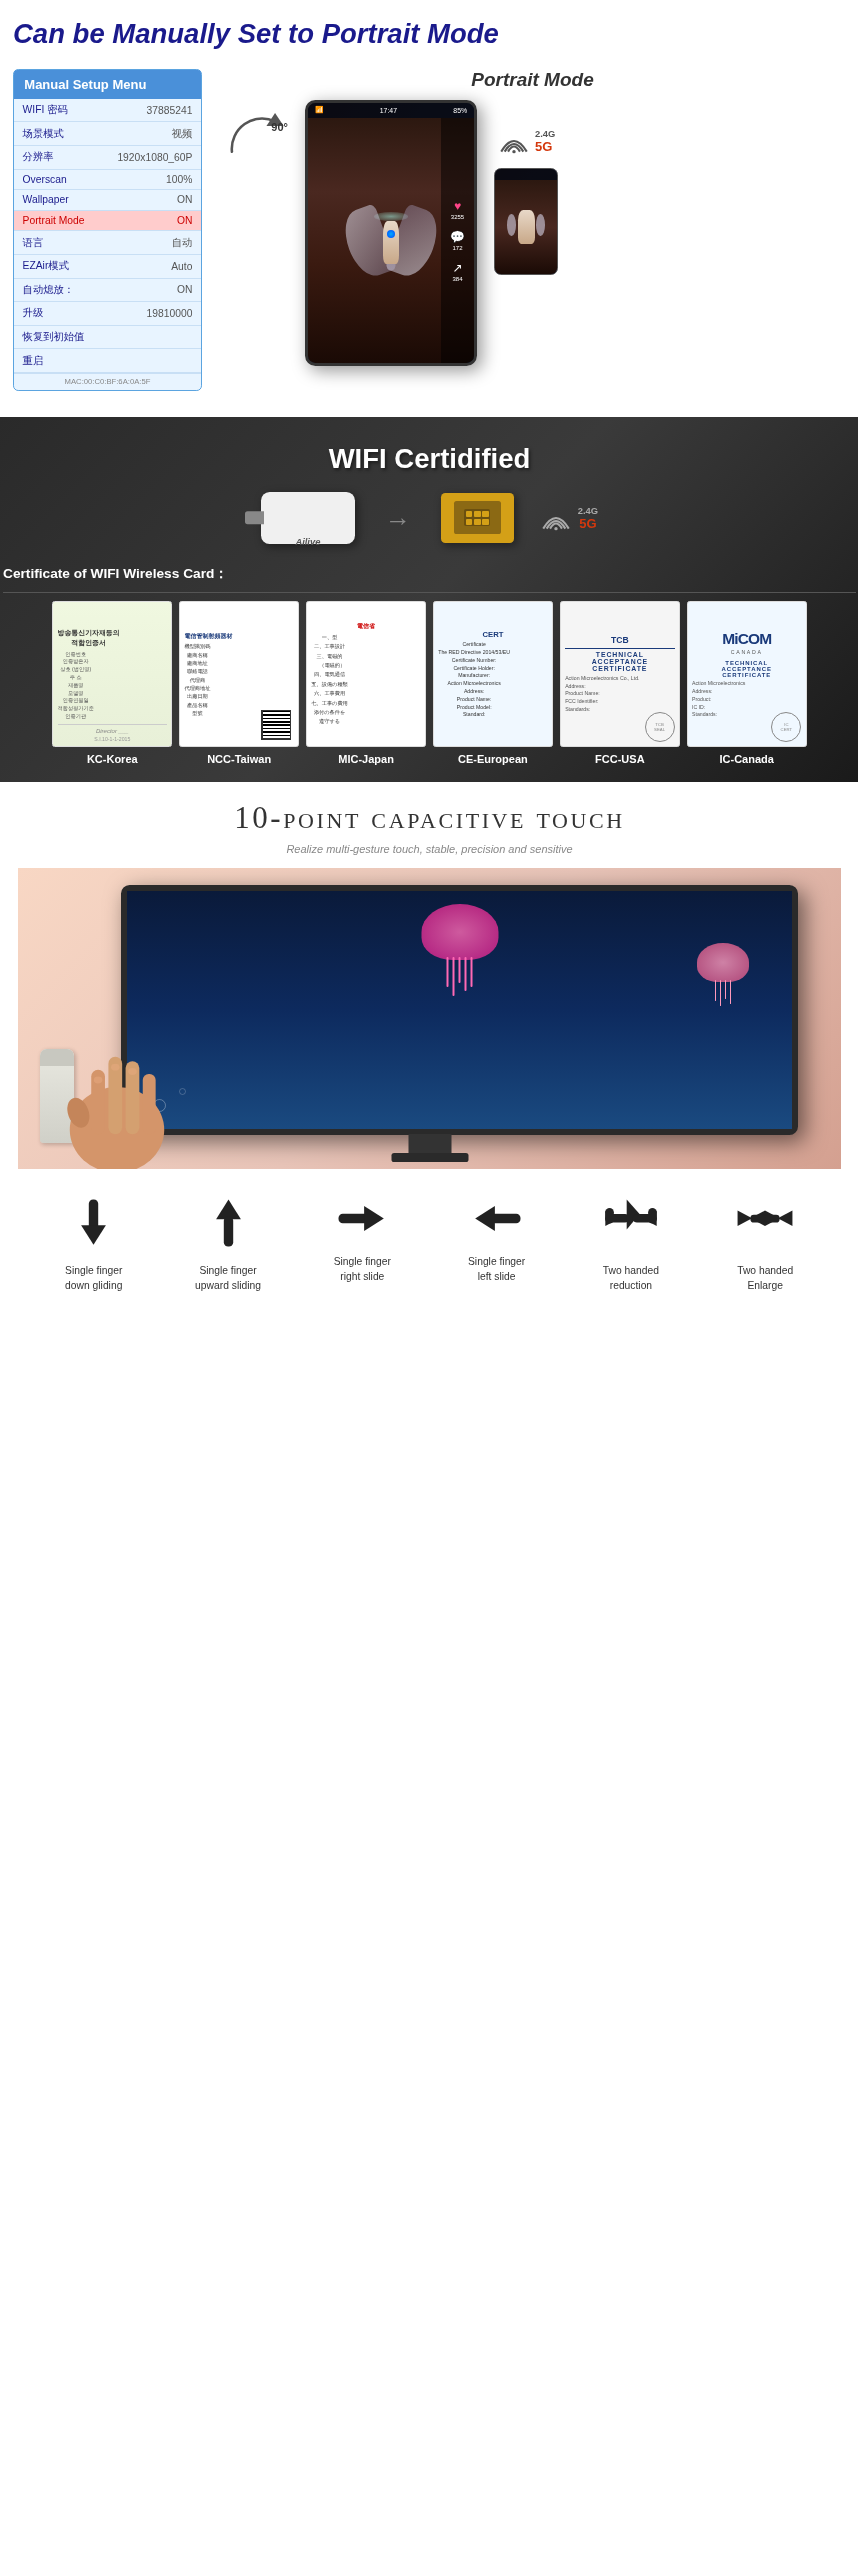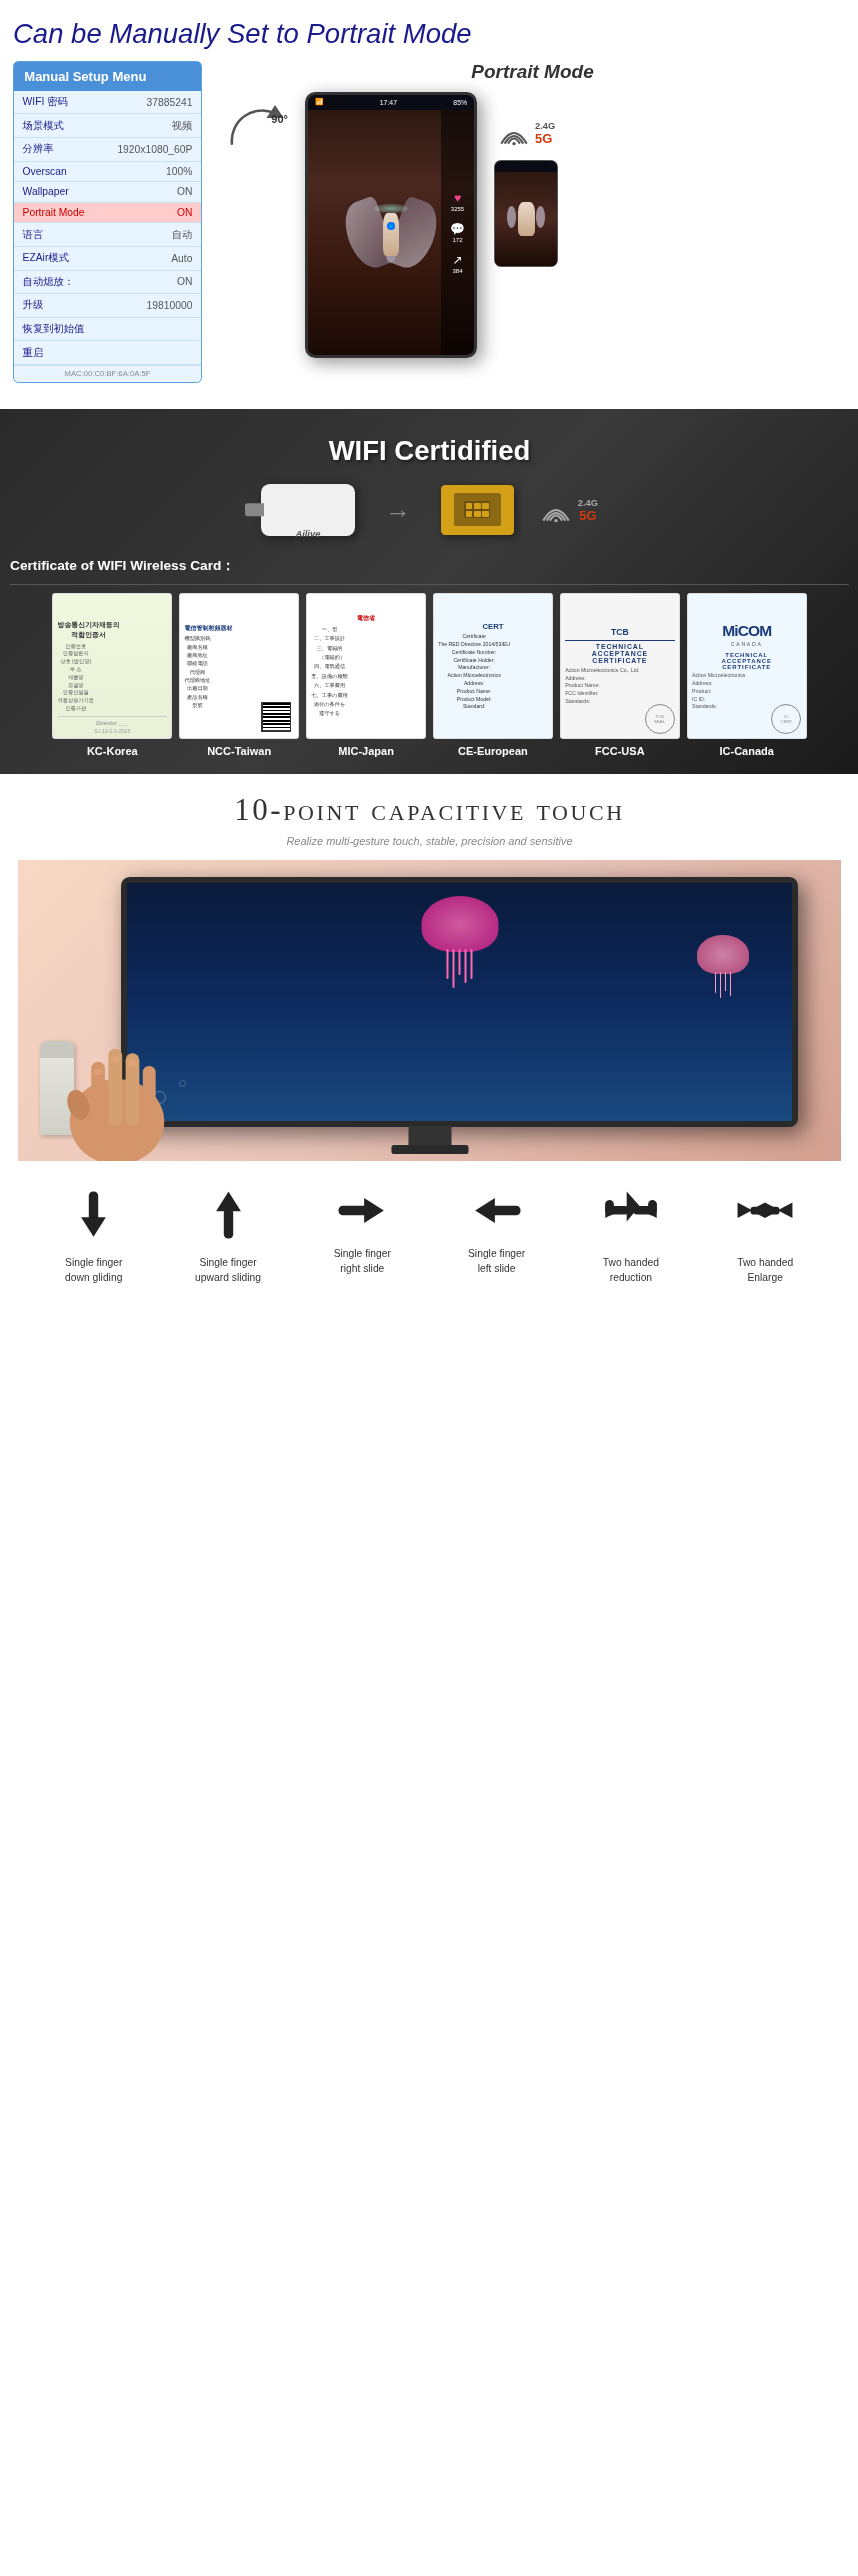--- a/index.html
+++ b/index.html
@@ -10,25 +10,25 @@
       overflow-x: hidden;
     }
 
     
     .section-portrait {
       padding: 17px 13px 26px;
       background: #fff;
     }
     .portrait-heading {
       font-size: 27.5px;
-      font-weight: normal;
+      font-weight: bold;
       font-style: italic;
       color: #1a1a8c;
       line-height: 1.2;
-      margin-bottom: 11px;
+      margin-bottom: 19px;
     }
     .portrait-content {
       display: flex;
       gap: 17px;
       align-items: flex-start;
     }
     .manual-menu {
       background: #e8f4ff;
       border: 1.7px solid #5ba4e0;
       border-radius: 5.2px;
@@ -84,21 +84,21 @@
       font-size: 19px;
       font-style: italic;
       font-weight: bold;
       color: #333;
       margin-bottom: 8.6px;
     }
 
     
     .section-wifi {
       background: linear-gradient(135deg, #2a2a2a, #3a3a3a, #1a1a1a);
-      padding: 26px 10px 17px;
+      padding: 26px 3px 17px;
       text-align: center;
     }
     .wifi-title {
       font-size: 27.5px;
       font-weight: bold;
       color: #fff;
       margin-bottom: 17px;
       text-shadow: 1.7px 1.7px 3.4px rgba(0,0,0,0.5);
     }
     .wifi-devices {

